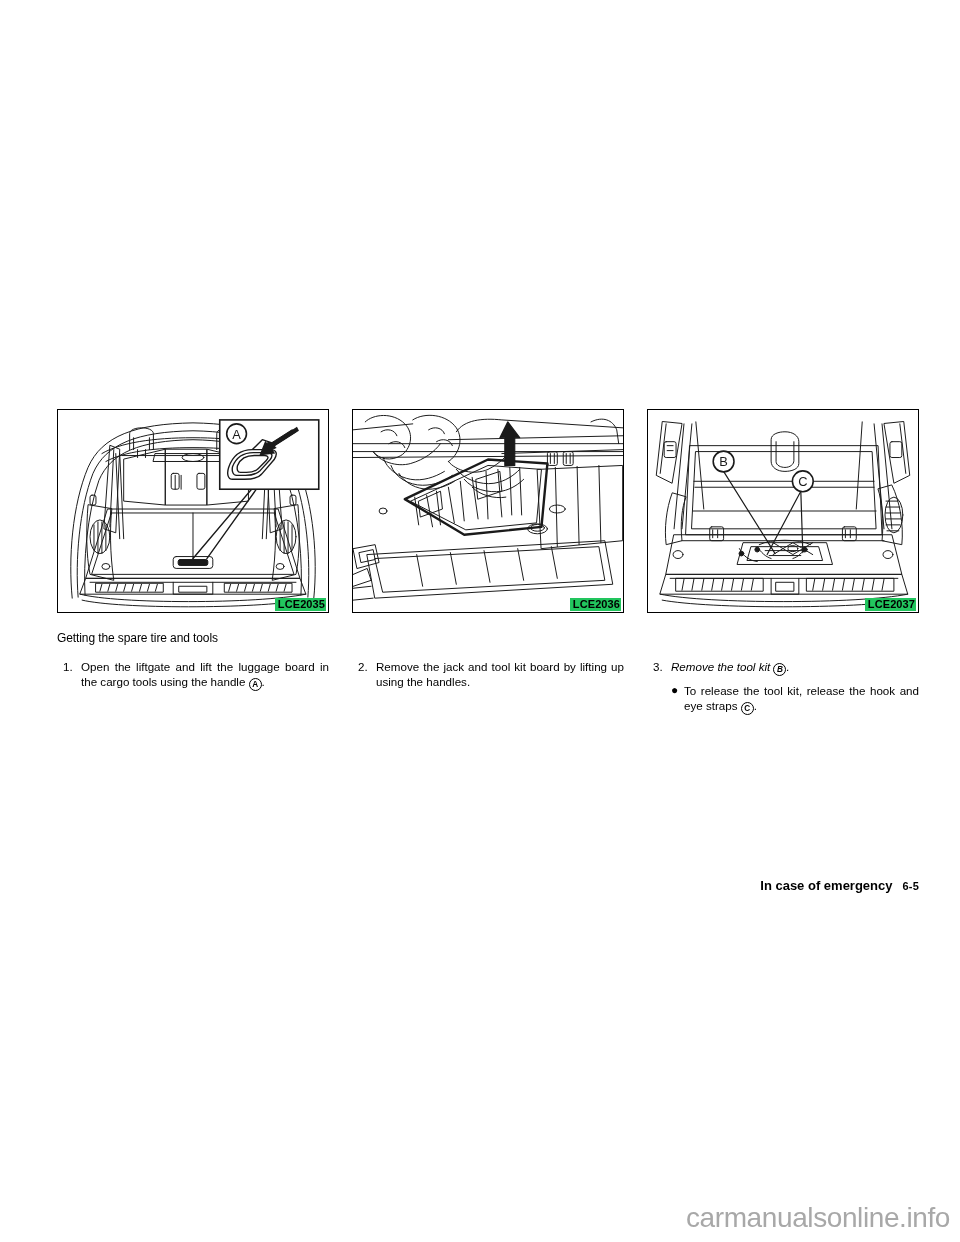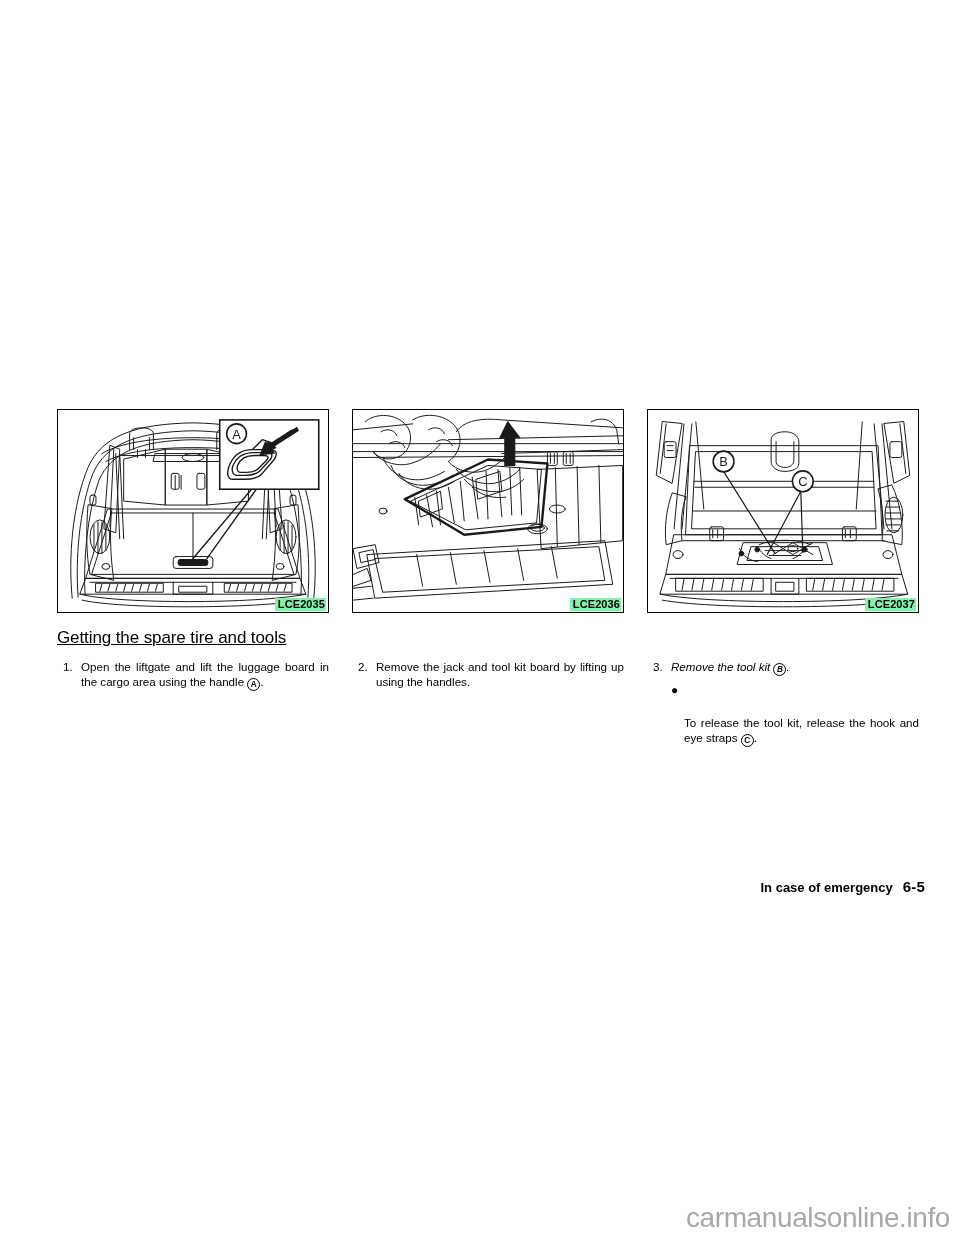--- a/index.html
+++ b/index.html
@@ -49,46 +49,45 @@
     height: 100%;
     display: block;
   }
   .fig-code {
     position: absolute;
     right: 2px;
     bottom: 1px;
     font-size: 11px;
     font-weight: bold;
     letter-spacing: 0.1px;
-    background: #86efac;
+    background: #22c55e;
     padding: 0 1px 0 3px;
     line-height: 13px;
     font-family: "Liberation Sans", sans-serif;
   }
 
   
   .cols {
     position: absolute;
     left: 57px;
     top: 628px;
     width: 862px;
     display: flex;
     justify-content: space-between;
   }
   .col {
     width: 272px;
   }
 
   .section-title {
-    font-size: 17px;
+    font-size: 12px;
     font-weight: normal;
     line-height: 20px;
     margin: 0 0 11px 0;
     letter-spacing: -0.1px;
-    text-decoration: underline;
   }
 
   .spacer-title {
     height: 31px;
   }
 
   .num-item {
     display: flex;
     font-size: 11.6px;
     line-height: 15.2px;
@@ -121,21 +120,20 @@
   .bullet-item .dot {
     width: 13px;
     flex: 0 0 13px;
     font-size: 12px;
     line-height: 15.2px;
   }
   .bullet-item .txt {
     flex: 1 1 auto;
     text-align: justify;
     text-justify: inter-word;
-    margin-top: 32px;
   }
 
   
   .cmark {
     display: inline-block;
     width: 11px;
     height: 11px;
     line-height: 11px;
     border: 1.3px solid #000;
     border-radius: 50%;
@@ -143,32 +141,32 @@
     font-size: 8.2px;
     font-weight: bold;
     vertical-align: -1px;
     box-sizing: content-box;
     font-family: "Liberation Sans", sans-serif;
   }
 
   
   .footer {
     position: absolute;
-    right: 35px;
+    right: 41px;
     top: 878px;
     display: flex;
     align-items: baseline;
     gap: 10px;
   }
   .footer-title {
     font-size: 13px;
     font-weight: bold;
   }
   .footer-page {
-    font-size: 15px;
+    font-size: 11px;
     font-weight: bold;
     letter-spacing: 0.2px;
   }
 
   
   .watermark {
     position: absolute;
     right: 10px;
     bottom: 8px;
     font-size: 28px;
@@ -435,21 +433,21 @@
       <div class="fig-code">LCE2037</div>
     </div>
   </div>
 
   <div class="cols">
 
     <div class="col">
       <h2 class="section-title">Getting the spare tire and tools</h2>
       <div class="num-item">
         <span class="num">1.</span>
-        <span class="txt"><span>Open the liftgate and lift the luggage board in the cargo area using the handle </span><span class="cmark">A</span><span>.</span></span>
+        <span class="txt"><span>Open the liftgate and lift the luggage board in the cargo tools using the handle </span><span class="cmark">A</span><span>.</span></span>
       </div>
     </div>
 
     <div class="col">
       <div class="spacer-title"></div>
       <div class="num-item">
         <span class="num">2.</span>
         <span class="txt">Remove the jack and tool kit board by lifting up using the handles.</span>
       </div>
     </div>

